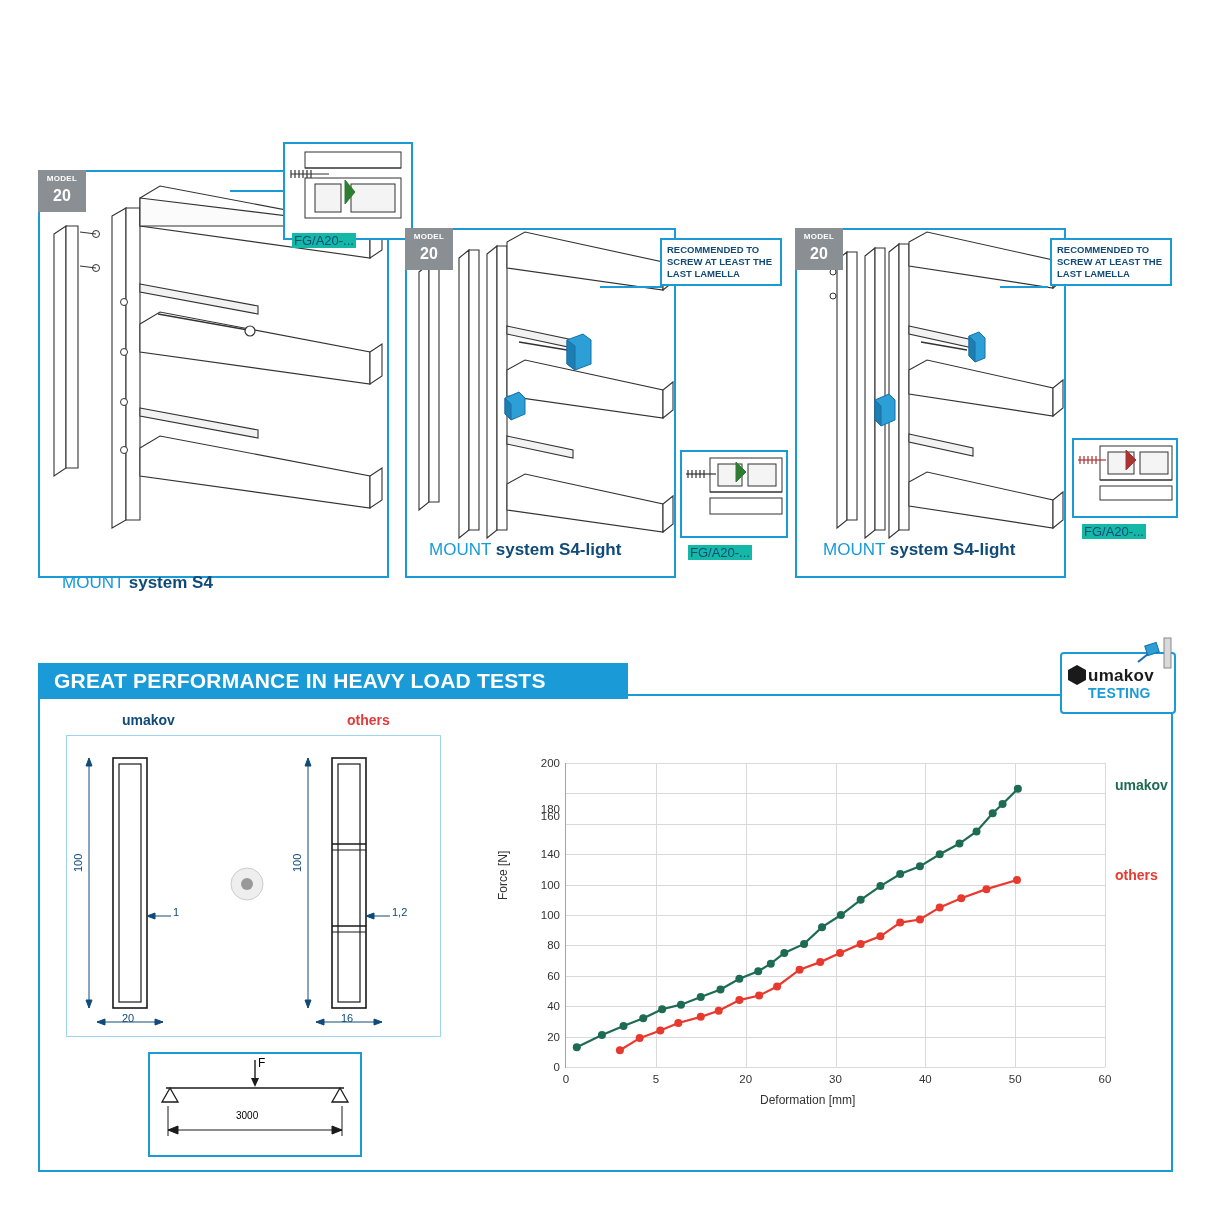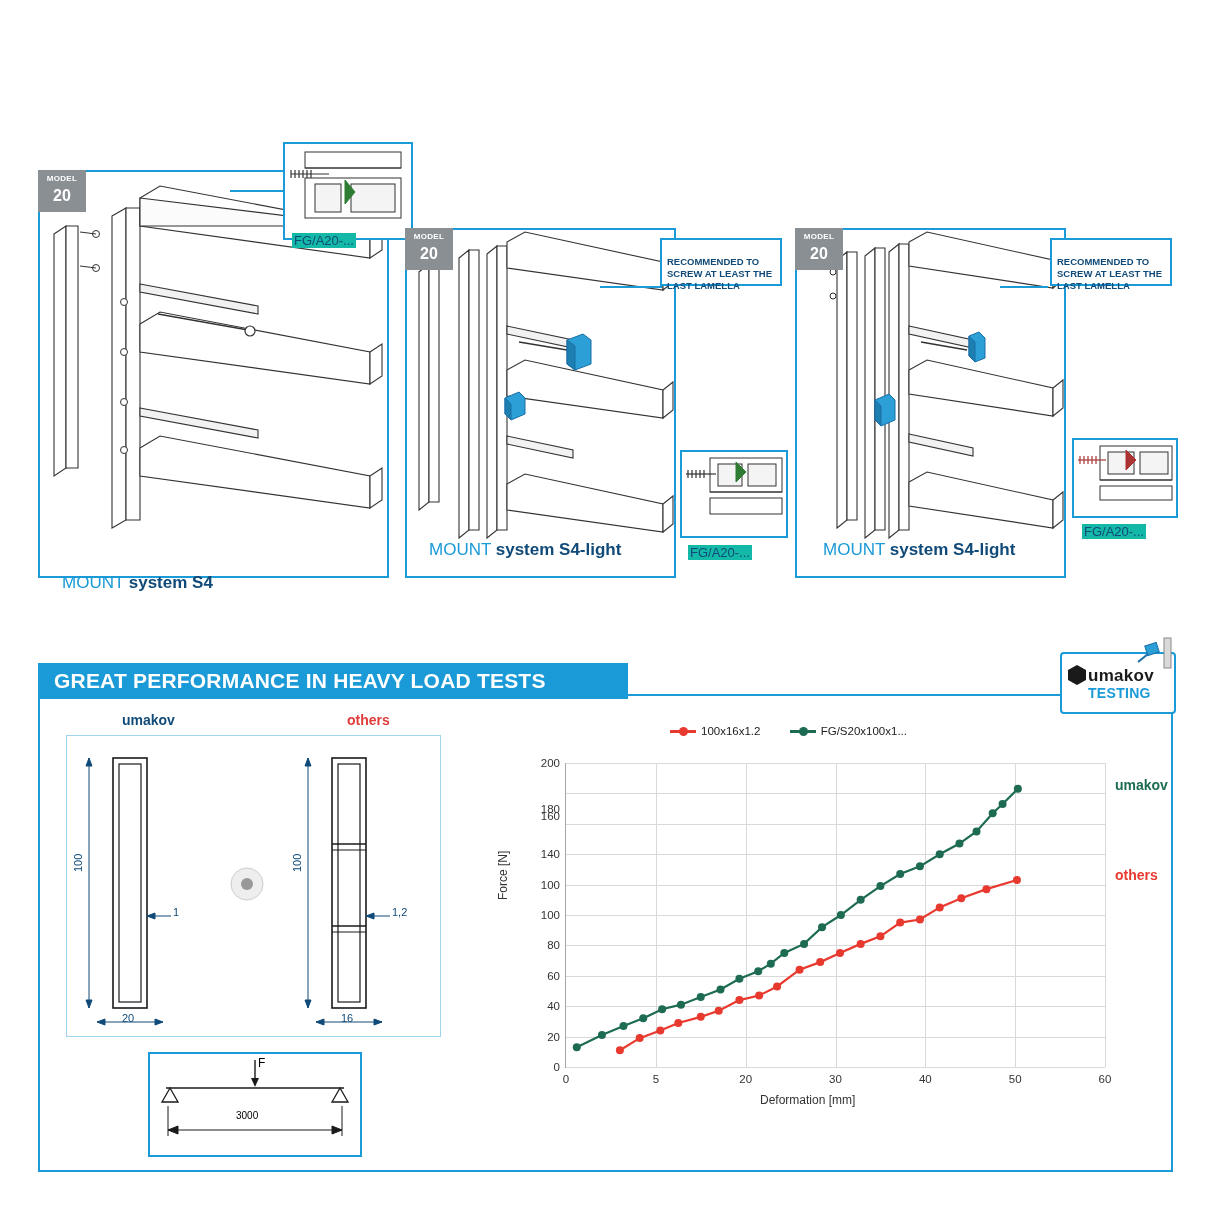--- a/index.html
+++ b/index.html
@@ -73,21 +73,21 @@
   }
   .rec-box {
     position: absolute;
     border: 2px solid #1a9ad7;
     box-sizing: border-box;
     background: #fff;
     color: #104a78;
     font-size: 9.5px;
     font-weight: bold;
     line-height: 12px;
-    padding: 16px 5px;
+    padding: 4px 5px;
   }
   .conn-line {
     position: absolute;
     background: #1a9ad7;
   }
 
   
   #perf-panel {
     position: absolute;
     left: 38px;
@@ -573,28 +573,20 @@
       <polygon points="192,76 182,72 182,80"></polygon>
       <path d="M18,52 L18,82"></path>
       <path d="M192,52 L192,82"></path>
     </g>
   </svg>
   <div style="position:absolute; left:108px; top:2px; font-size:12px;">F</div>
   <div style="position:absolute; left:86px; top:56px; font-size:10px;">3000</div>
 </div>
 
 <div id="chart-area">
-  <div id="legend">
-    <span class="legend-item">
-      <span class="legend-swatch sw-red"></span><span>100x16x1.2</span>
-    </span>
-    <span class="legend-item">
-      <span class="legend-swatch sw-green"></span><span>FG/S20x100x1...</span>
-    </span>
-  </div>
 
   <div id="plot">
       <div class="grid-h" style="top: 304px;"></div>
       <div class="ytick" style="top: 304px;">0</div>
       <div class="grid-h" style="top: 273.6px;"></div>
       <div class="ytick" style="top: 273.6px;">20</div>
       <div class="grid-h" style="top: 243.2px;"></div>
       <div class="ytick" style="top: 243.2px;">40</div>
       <div class="grid-h" style="top: 212.8px;"></div>
       <div class="ytick" style="top: 212.8px;">60</div>

